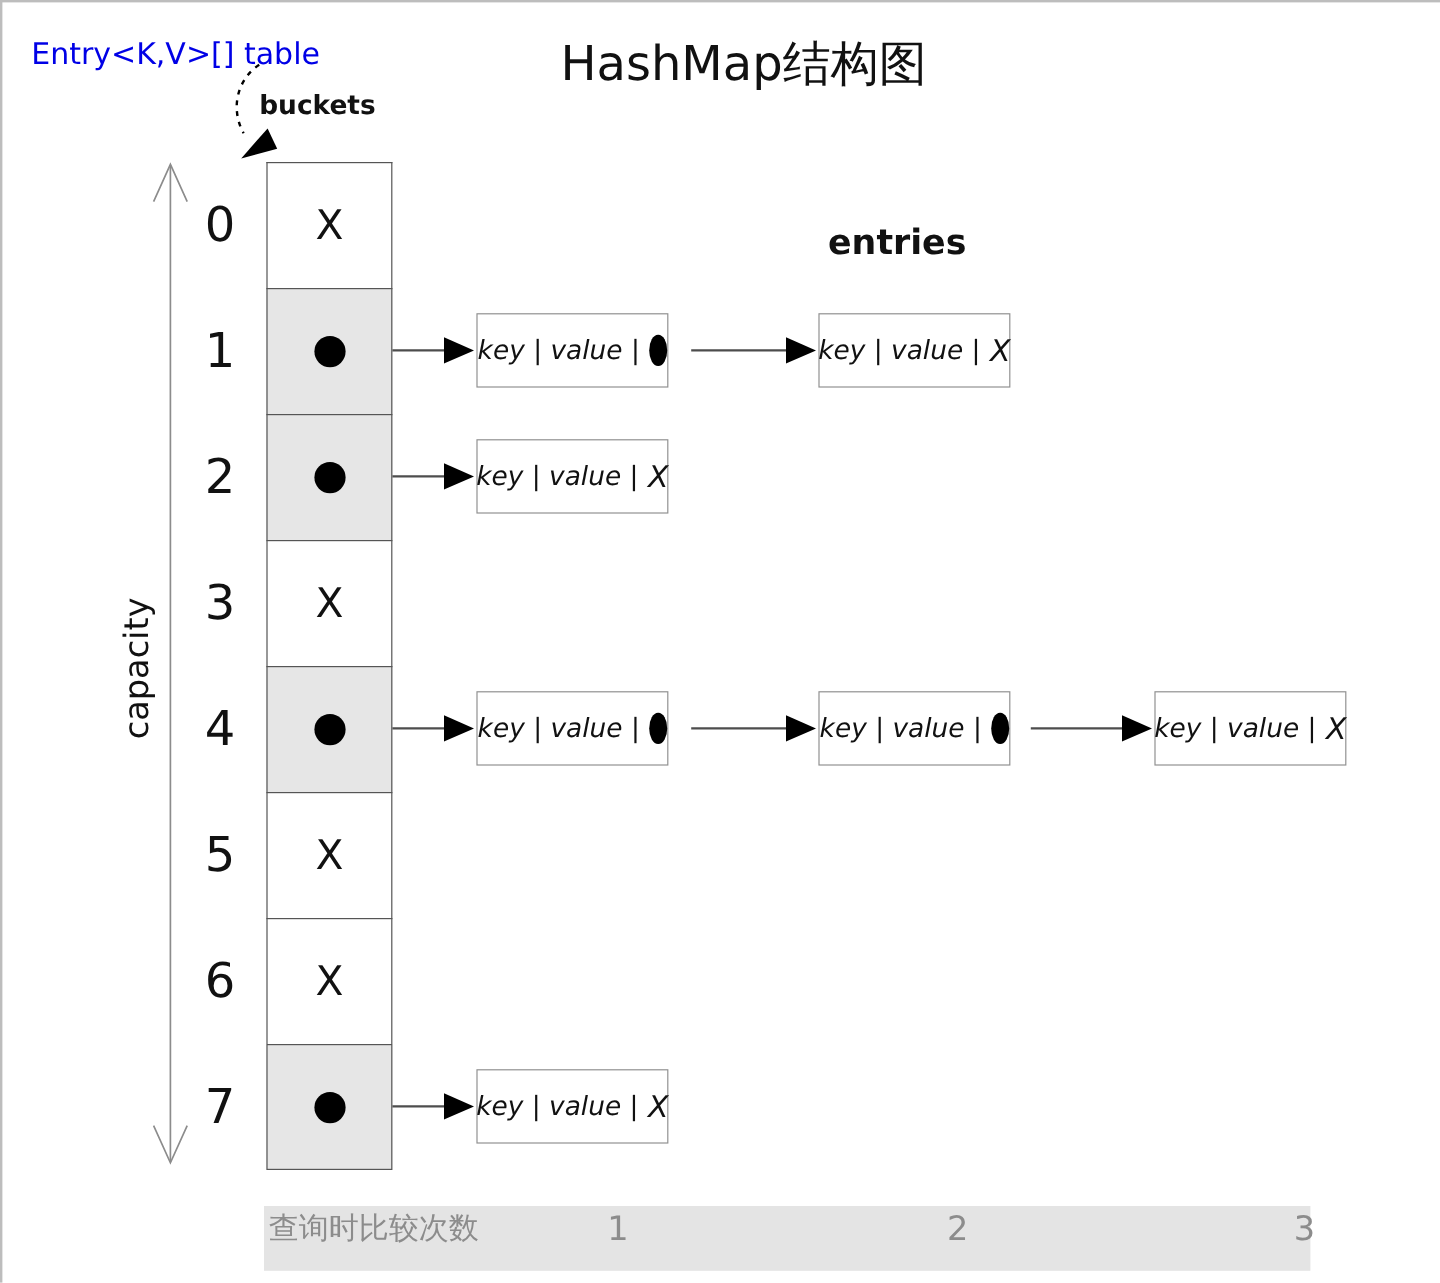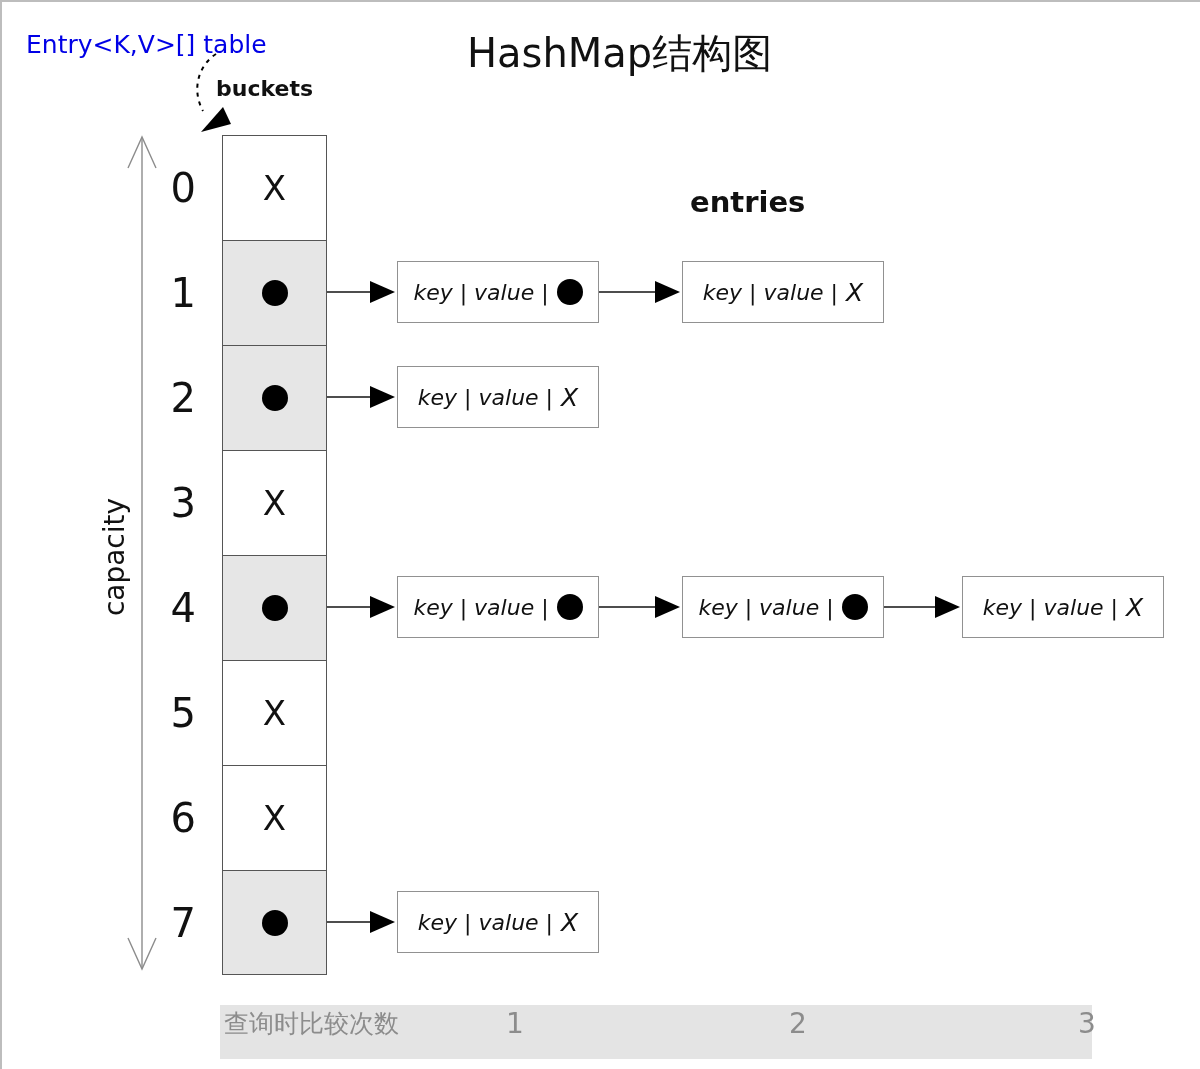--- a/index.html
+++ b/index.html
@@ -28,21 +28,21 @@
   .bucket-cell.filled { background:#e6e6e6; }
   .xmark { font-size:34px; color:#111; }
   .dot { width:26px; height:26px; border-radius:50%; background:#000; display:inline-block; }
 
   .idx {
     left:130px; width:64px; height:105px; text-align:right;
     font-size:40px; color:#111; display:flex; align-items:center; justify-content:flex-end;
   }
 
   .ebox {
-    width:202px; height:62px; box-sizing:border-box; background:#fff;
+    width:160px; height:62px; box-sizing:border-box; background:#fff;
     border:1px solid #919191;
     display:flex; align-items:center; justify-content:center;
     font-style:italic; font-size:22px; color:#111; white-space:nowrap;
   }
   .ebox .etail { margin-left:8px; font-size:25px; }
   .ebox .dot { margin-left:8px; }
 
   .footer-bar {
     left:218px; top:1003px; width:872px; height:54px; background:#e4e4e4;
   }

